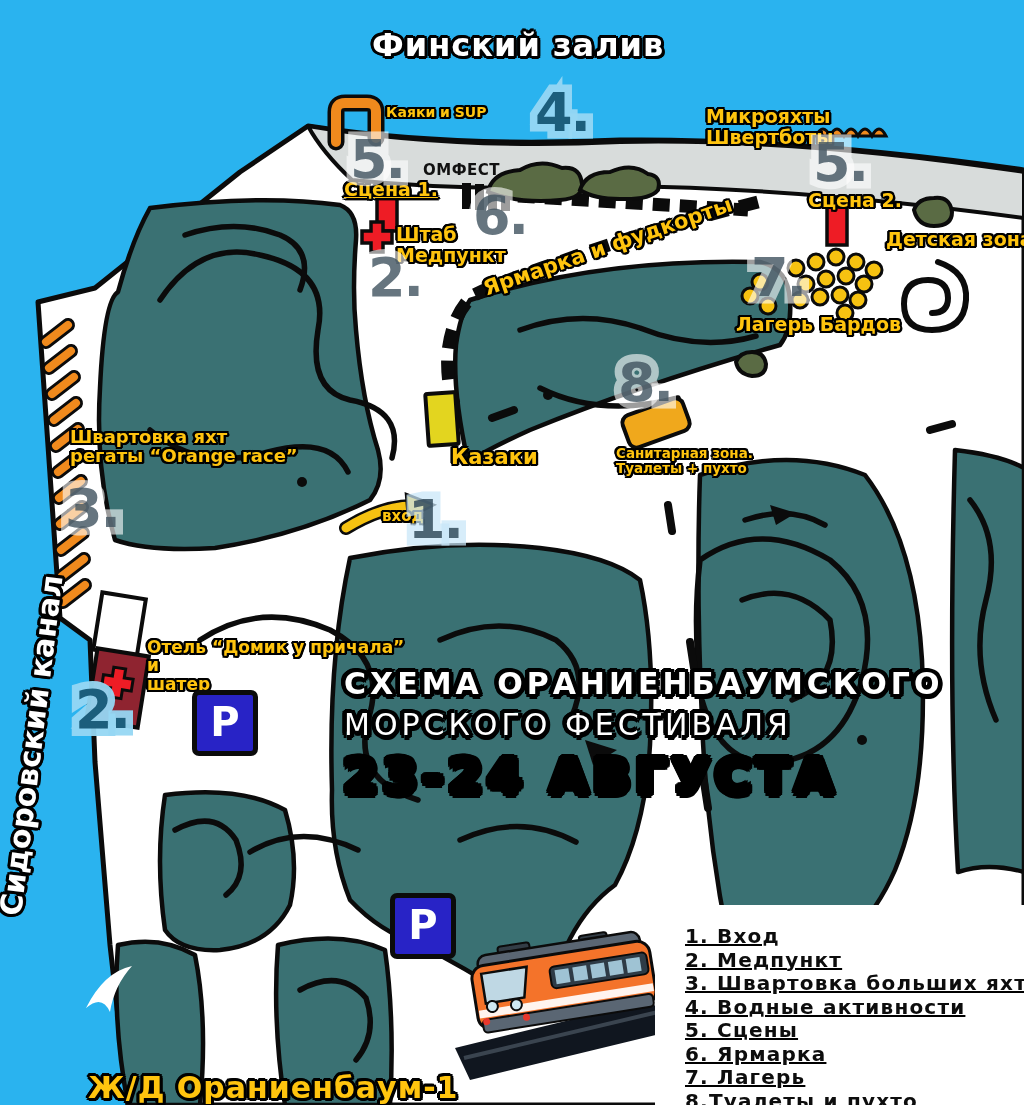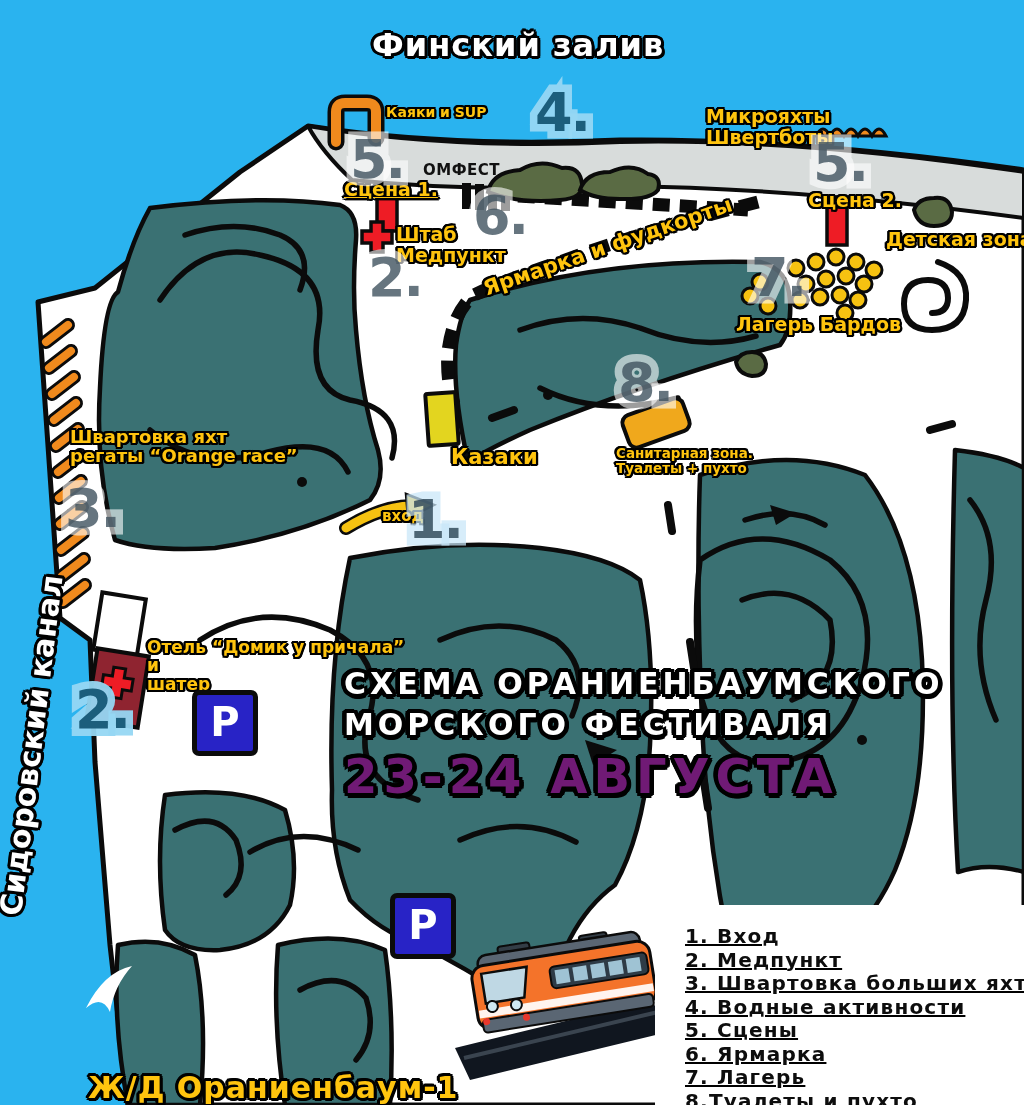--- a/index.html
+++ b/index.html
@@ -16,22 +16,22 @@
   .badge .stk{position:absolute;left:0;top:0;color:transparent;-webkit-text-stroke:15px rgba(255,255,255,0.60);}
   .badge .fil{position:relative;color:rgba(64,82,95,0.80);}
   .badge.blue .stk{-webkit-text-stroke-color:rgba(150,215,243,0.95);}
   .badge.blue .fil{color:#1C5E7C;}
   .badge.lt .stk{-webkit-text-stroke-color:rgba(200,230,248,0.72);}
   .badge.lt .fil{color:rgba(52,76,92,0.85);}
   .psign{position:absolute;width:56px;height:56px;background:#2823C6;border:5px solid #0b0b0b;border-radius:7px;
          color:#fff;font-weight:800;font-size:40px;text-align:center;line-height:54px;}
   #title{position:absolute;left:344px;top:666px;}
   #title .t1{font-size:30px;font-weight:800;letter-spacing:4px;color:#fff;}
-  #title .t2{font-size:30px;font-weight:700;letter-spacing:4px;color:#fff;margin-top:6px;}
-  #title .dt{font-size:48px;font-weight:800;letter-spacing:6px;color:#701a75;margin-top:6px;}
+  #title .t2{font-size:30px;font-weight:400;letter-spacing:4px;color:#fff;margin-top:6px;}
+  #title .dt{font-size:48px;font-weight:800;letter-spacing:6px;color:#000000;margin-top:6px;}
   #legend{position:absolute;left:655px;top:905px;width:369px;height:200px;background:#fff;text-decoration:underline;}
   #legend ul{list-style:none;margin:20px 0 0 30px;padding:0;}
   #legend li{font-size:20px;font-weight:bold;color:#0d0d0d;line-height:23.5px;letter-spacing:1.2px;white-space:nowrap;}
   .rotfair{transform:rotate(-19deg);transform-origin:0 50%;}
   .rotcanal{transform:rotate(-83deg);transform-origin:50% 50%;}
 </style>
 </head>
 <body>
 
 <div id="stage">

